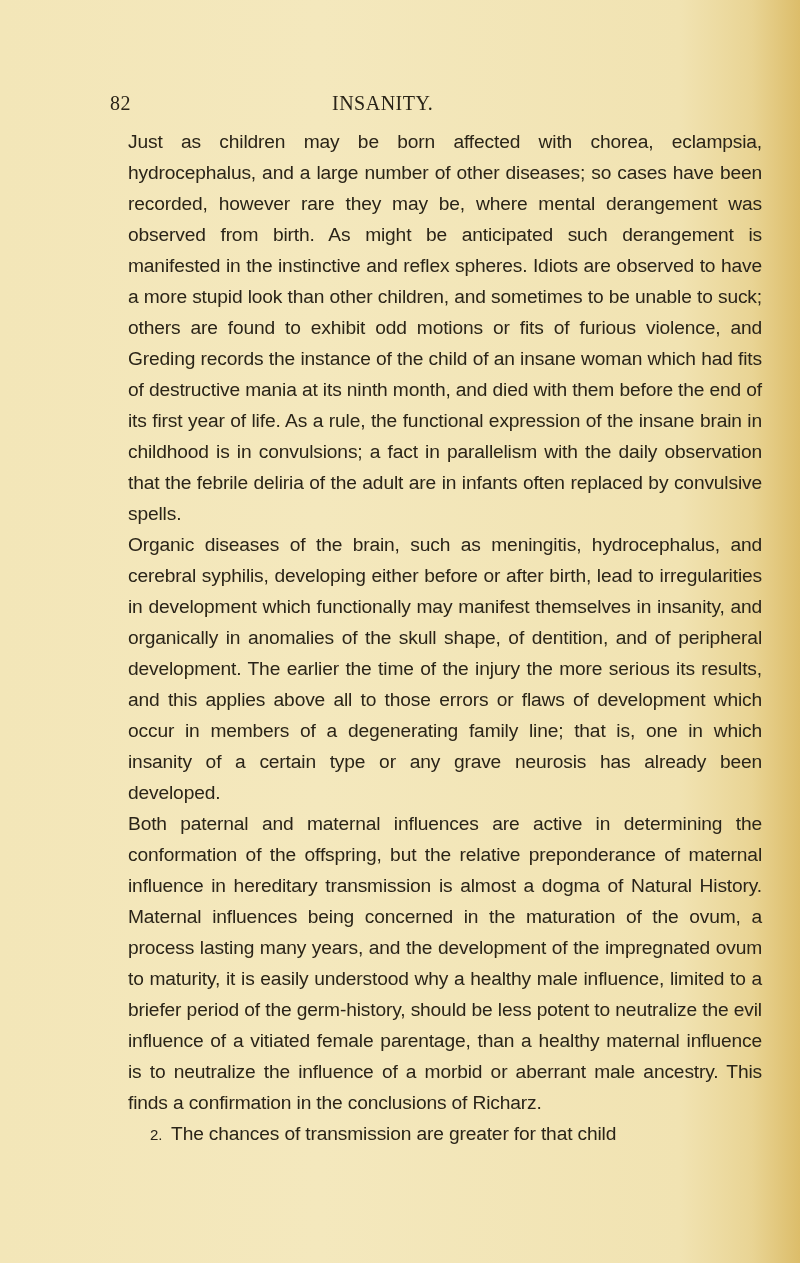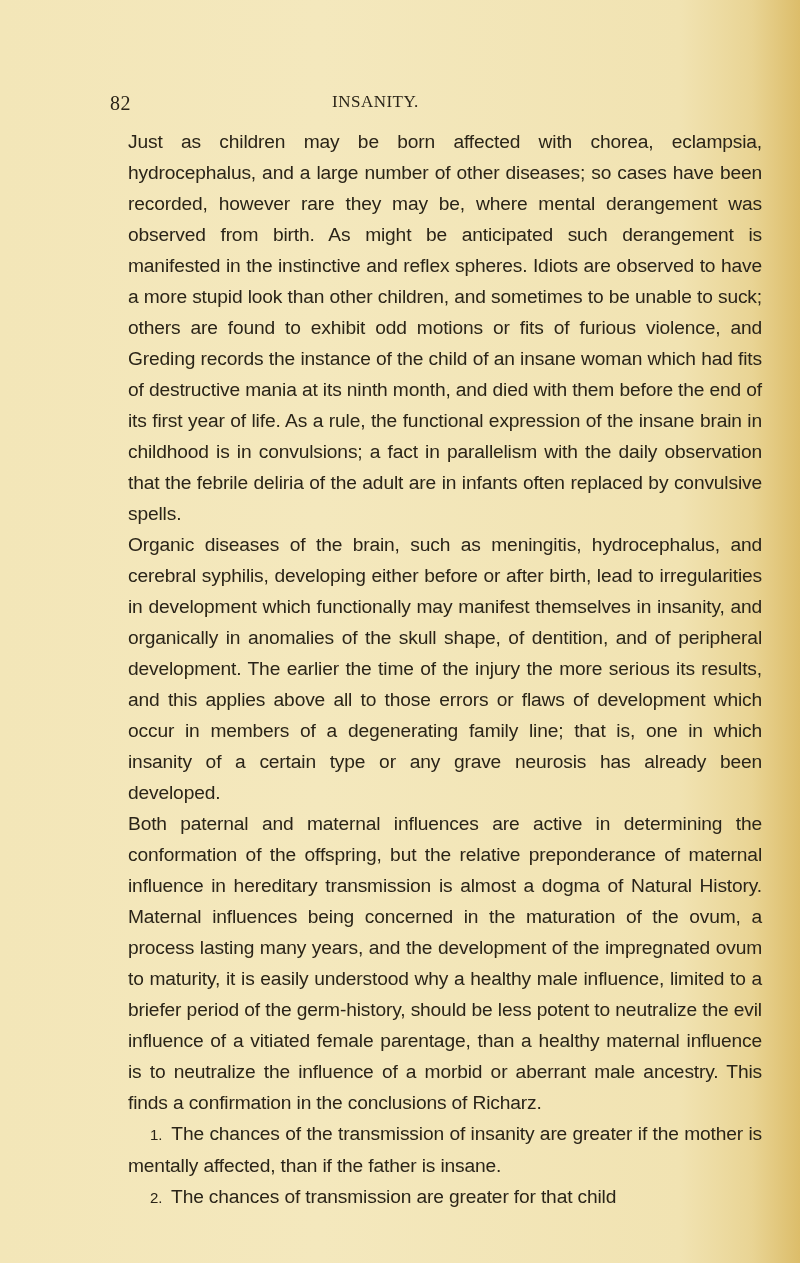--- a/index.html
+++ b/index.html
@@ -27,21 +27,21 @@
       position: absolute;
       left: 0;
       top: 0;
       font-size: 20px;
       letter-spacing: 0.5px;
     }
     .running-title {
       position: absolute;
       left: 222px;
       top: 0;
-      font-size: 17px;
+      font-size: 20px;
       letter-spacing: 0.5px;
     }
     .body-text {
       position: absolute;
       top: 126px;
       left: 80px;
       width: 634px;
       font-family: Liberation Sans, sans-serif;
       font-size: 19.2px;
       line-height: 31px;
@@ -68,20 +68,16 @@
 <div class="page-header">
   <span class="page-number">82</span>
   <span class="running-title">INSANITY.</span>
 </div>
 
 <div class="body-text">
   <p class="paragraph" style="text-indent:0">Just as children may be born affected with chorea, eclampsia, hydrocephalus, and a large number of other diseases; so cases have been recorded, however rare they may be, where mental derangement was observed from birth. As might be anticipated such derangement is manifested in the instinctive and reflex spheres. Idiots are observed to have a more stupid look than other children, and sometimes to be unable to suck; others are found to exhibit odd motions or fits of furious violence, and Greding records the instance of the child of an insane woman which had fits of destructive mania at its ninth month, and died with them before the end of its first year of life. As a rule, the functional expression of the insane brain in childhood is in convulsions; a fact in parallelism with the daily observation that the febrile deliria of the adult are in infants often replaced by convulsive spells.</p>
   <p class="paragraph" style="text-indent:0">Organic diseases of the brain, such as meningitis, hydrocephalus, and cerebral syphilis, developing either before or after birth, lead to irregularities in development which functionally may manifest themselves in insanity, and organically in anomalies of the skull shape, of dentition, and of peripheral development. The earlier the time of the injury the more serious its results, and this applies above all to those errors or flaws of development which occur in members of a degenerating family line; that is, one in which insanity of a certain type or any grave neurosis has already been developed.</p>
   <p class="paragraph" style="text-indent:0">Both paternal and maternal influences are active in determining the conformation of the offspring, but the relative preponderance of maternal influence in hereditary transmission is almost a dogma of Natural History. Maternal influences being concerned in the maturation of the ovum, a process lasting many years, and the development of the impregnated ovum to maturity, it is easily understood why a healthy male influence, limited to a briefer period of the germ-history, should be less potent to neutralize the evil influence of a vitiated female parentage, than a healthy maternal influence is to neutralize the influence of a morbid or aberrant male ancestry. This finds a confirmation in the conclusions of Richarz.</p>
   <p class="list-item">
-    <span class="list-marker">1.</span>
-    <span>The chances of the transmission of insanity are greater if the mother is mentally affected, than if the father is insane.</span>
-  </p>
-  <p class="list-item">
     <span class="list-marker">2.</span>
     <span>The chances of transmission are greater for that child</span>
   </p>
 </div>
 
 </body></html>

